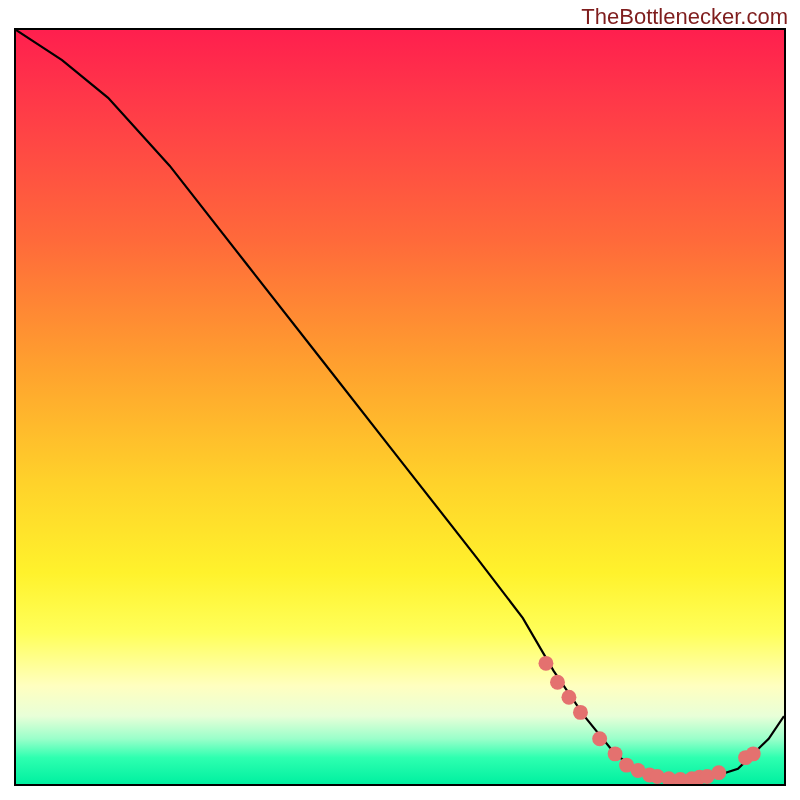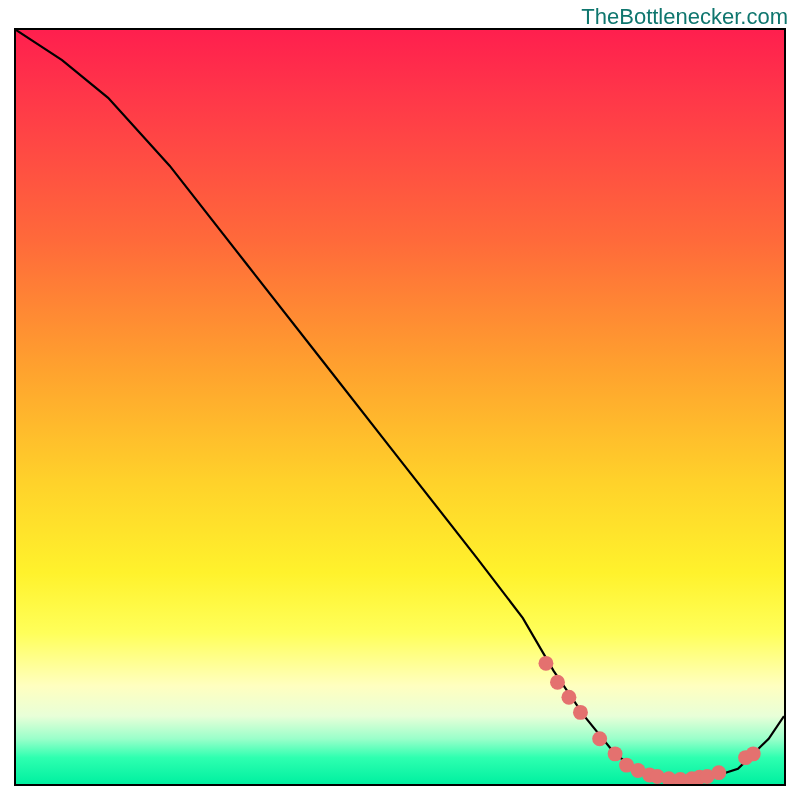--- a/index.html
+++ b/index.html
@@ -15,21 +15,21 @@
     position: relative;
     width: 800px;
     height: 800px;
     box-sizing: border-box;
   }
   .attribution {
     position: absolute;
     top: 4px;
     right: 12px;
     font-size: 22px;
-    color: #0f766e;
+    color: #7f1d1d;
     font-weight: 400;
     user-select: none;
   }
   .plot-area {
     position: absolute;
     left: 14px;
     top: 28px;
     width: 772px;
     height: 758px;
     box-sizing: border-box;

